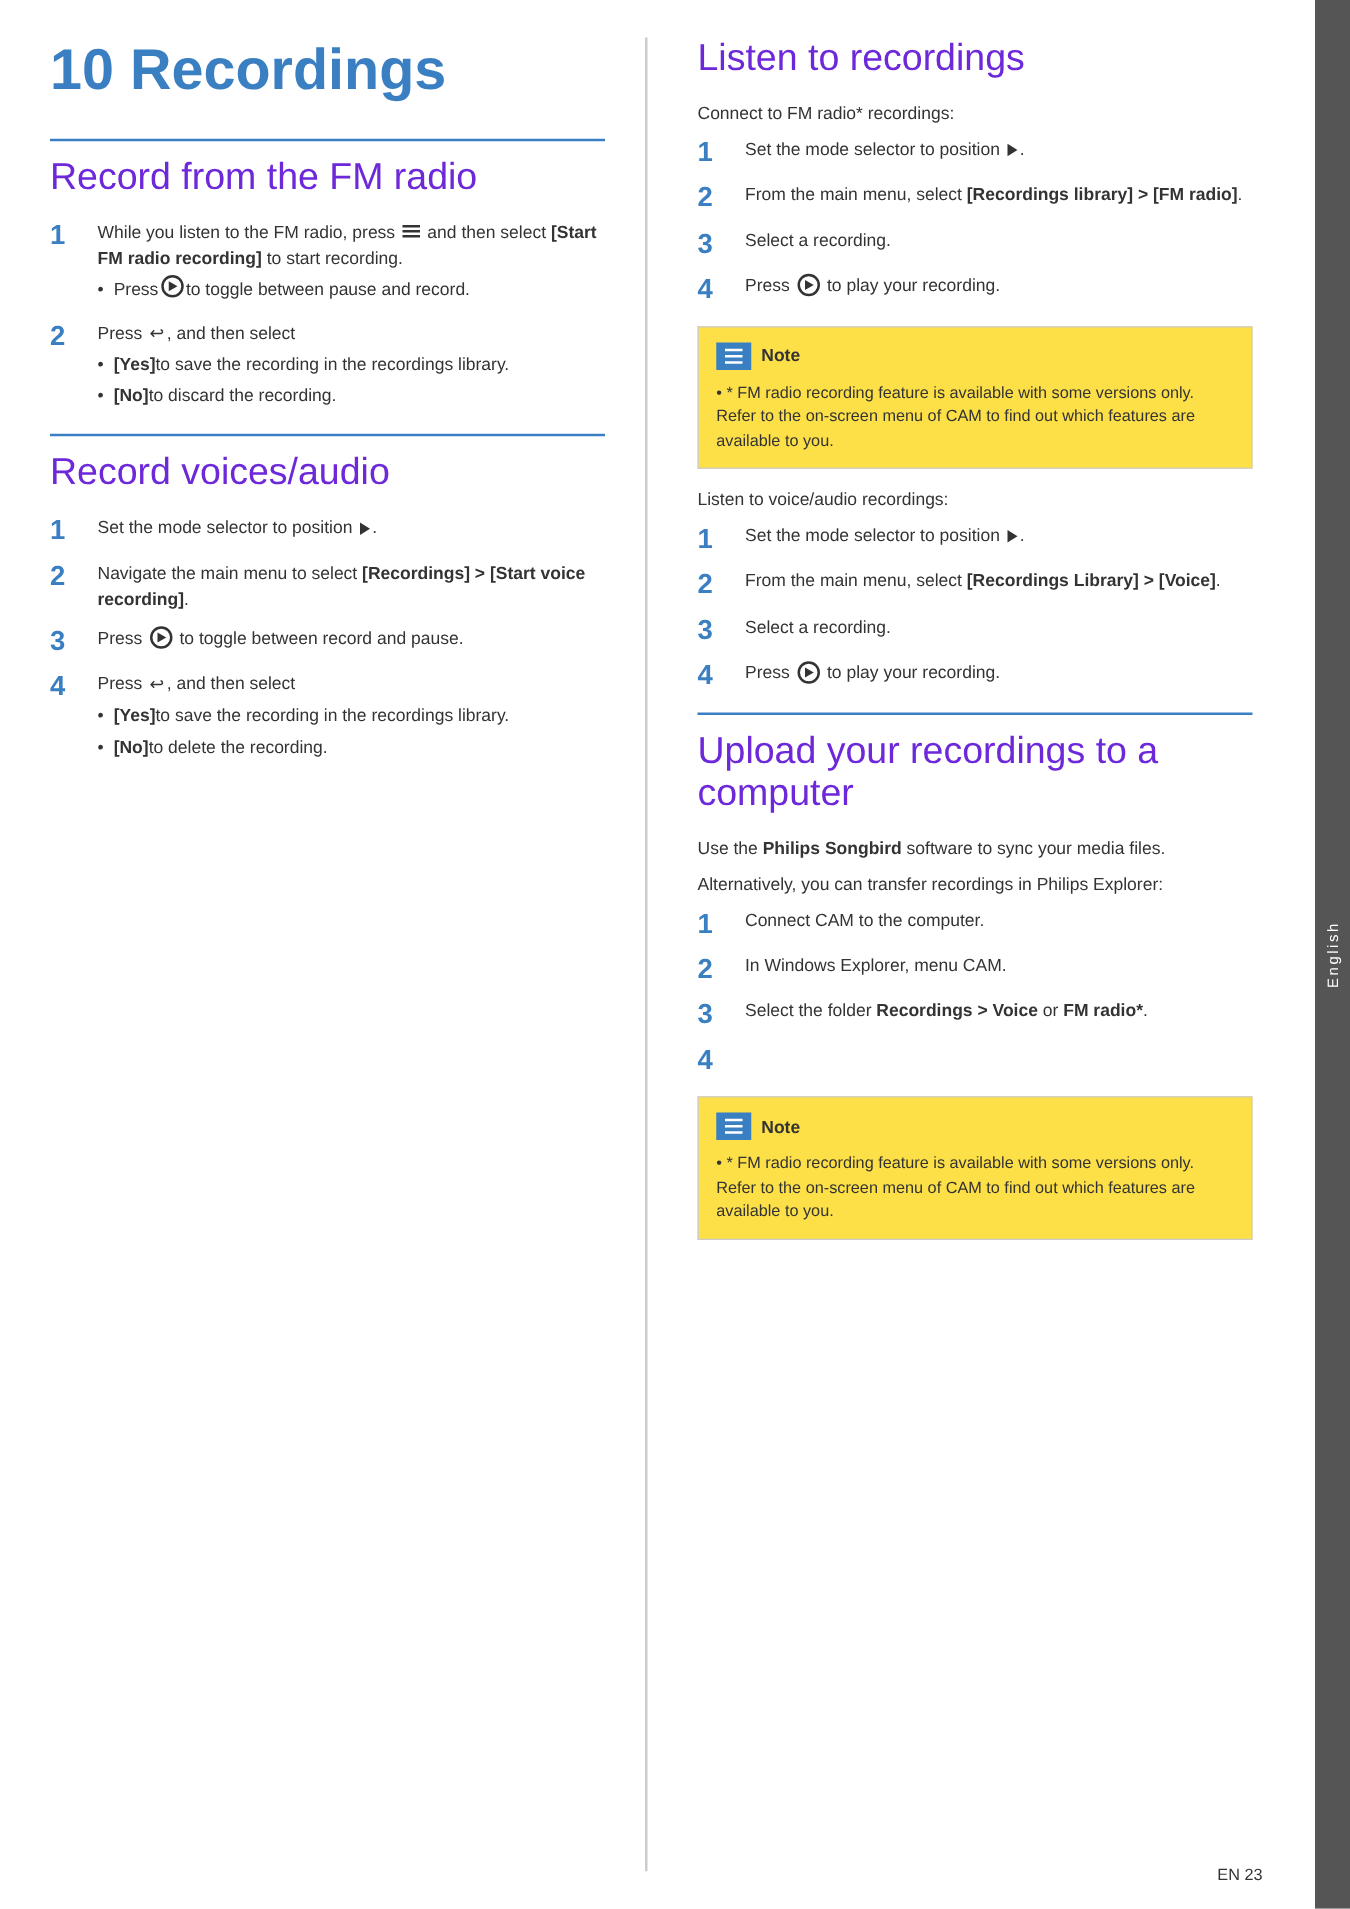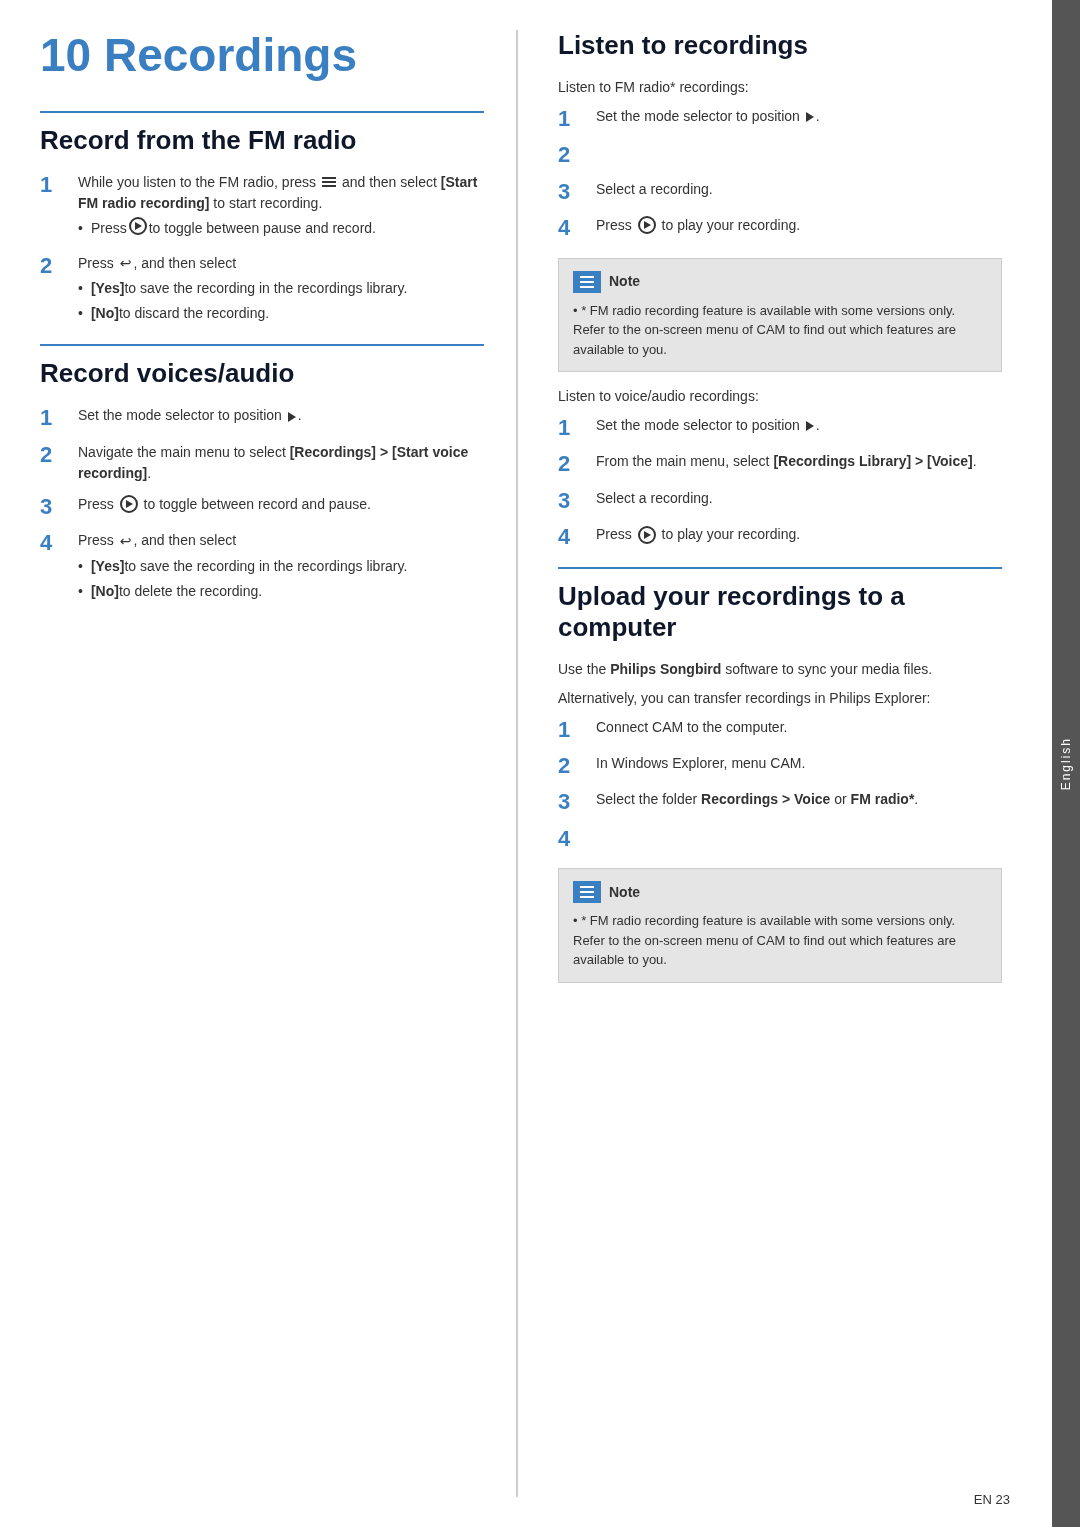--- a/index.html
+++ b/index.html
@@ -67,23 +67,23 @@
     .main-heading {
       font-size: 46px;
       font-weight: bold;
       color: #3a7fc1;
       margin-bottom: 30px;
       line-height: 1.1;
     }
 
     
     .section-heading {
-      font-size: 26px;
-      font-weight: bold;
-      color: #0f172a;
+      font-size: 30px;
+      font-weight: normal;
+      color: #6d28d9;
       border-top: 2px solid #3a7fc1;
       padding-top: 12px;
       margin-bottom: 16px;
       margin-top: 8px;
     }
 
     
     .numbered-list {
       list-style: none;
       margin-bottom: 16px;
@@ -125,21 +125,21 @@
 
     .bullet-list li::before {
       content: "•";
       margin-right: 8px;
       font-size: 14px;
     }
 
     
     .note-box {
       border: 1px solid #ccc;
-      background: #e5e5e5;
+      background: #fde047;
       padding: 12px 14px;
       margin: 14px 0;
       font-size: 13px;
       line-height: 1.5;
     }
 
     .note-header {
       display: flex;
       align-items: center;
       margin-bottom: 8px;
@@ -349,29 +349,30 @@
           </li>
         </ol>
       </div>
 
     </div>
 
     <div class="right-col">
 
       <h2 class="section-heading" style="border-top: none; padding-top: 0; margin-top: 0;">Listen to recordings</h2>
 
-      <p class="para-text">Listen to FM radio* recordings:</p>
+      <p class="para-text">Connect to FM radio* recordings:</p>
 
       <ol class="numbered-list">
         <li>
           <span class="num">1</span>
           <span class="num-content">Set the mode selector to position <span class="arrow-right"></span>.</span>
         </li>
         <li>
           <span class="num">2</span>
+          <span class="num-content">From the main menu, select <span class="bold">[Recordings library] &gt; [FM radio]</span>.</span>
         </li>
         <li>
           <span class="num">3</span>
           <span class="num-content">Select a recording.</span>
         </li>
         <li>
           <span class="num">4</span>
           <span class="num-content">Press <span class="play-icon"></span> to play your recording.</span>
         </li>
       </ol>

